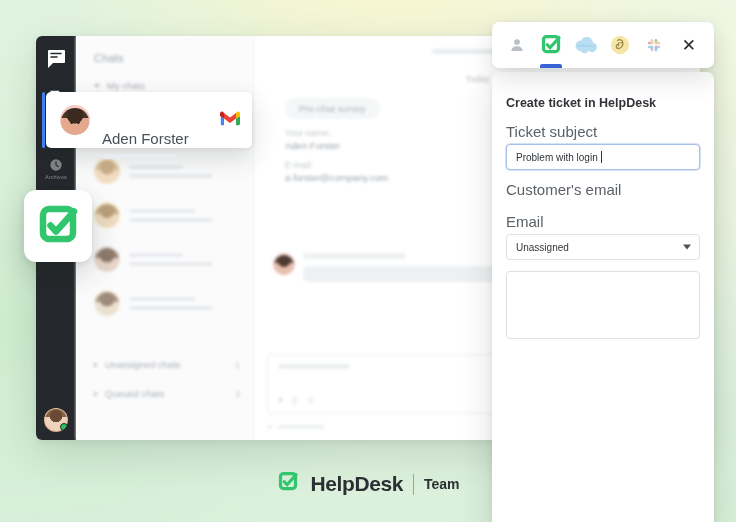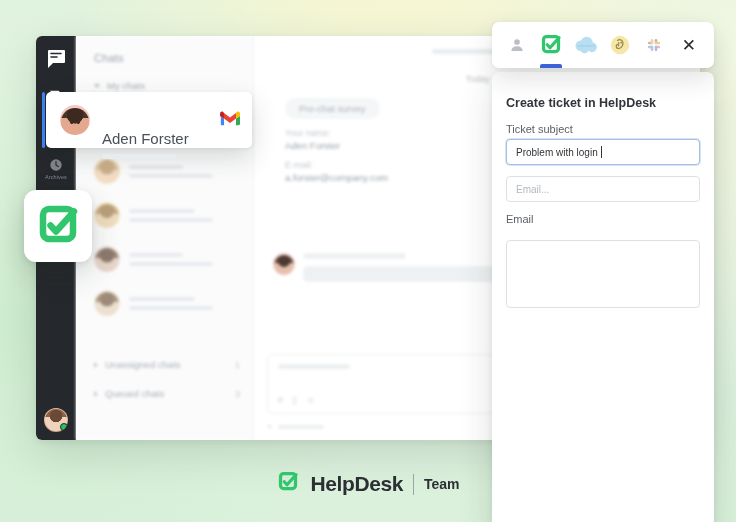--- a/index.html
+++ b/index.html
@@ -368,21 +368,21 @@
     box-sizing: border-box;
     z-index: 9;
   }
   .panel-title {
     font-size: 12.5px;
     font-weight: bold;
     color: #31353a;
     margin: 0 0 13px 0;
   }
   .field-label {
-    font-size: 11px;
+    font-size: 15px;
     color: #5b6167;
     margin-bottom: 4px;
   }
   .field-input {
     width: 100%;
     height: 26px;
     border: 1px solid #dde1e6;
     border-radius: 4px;
     box-sizing: border-box;
     font-family: "Liberation Sans", sans-serif;
@@ -716,26 +716,30 @@
   <div class="ticket-panel">
     <div class="panel-title">Create ticket in HelpDesk</div>
 
     <div class="field-label">Ticket subject</div>
     <div class="field-input focused">
       <span>Problem with login</span>
       <span class="caret"></span>
     </div>
 
     <div class="field-gap"></div>
-    <div class="field-input placeholder-text">
-      <span>Email...</span>
-    </div>
+    <div class="field-label">Customer's email</div>
 
     <div class="field-gap"></div>
     <div class="field-label">Email</div>
+    <div class="select-wrap">
+      <div class="field-input">
+        <span>Unassigned</span>
+      </div>
+      <span class="select-arrow"></span>
+    </div>
 
     <div class="field-gap"></div>
     <div class="textarea-box"></div>
 
 
   </div>
 
   <div class="footer-brand">
     <span>
       <svg width="24" height="24" viewBox="0 0 48 48">

